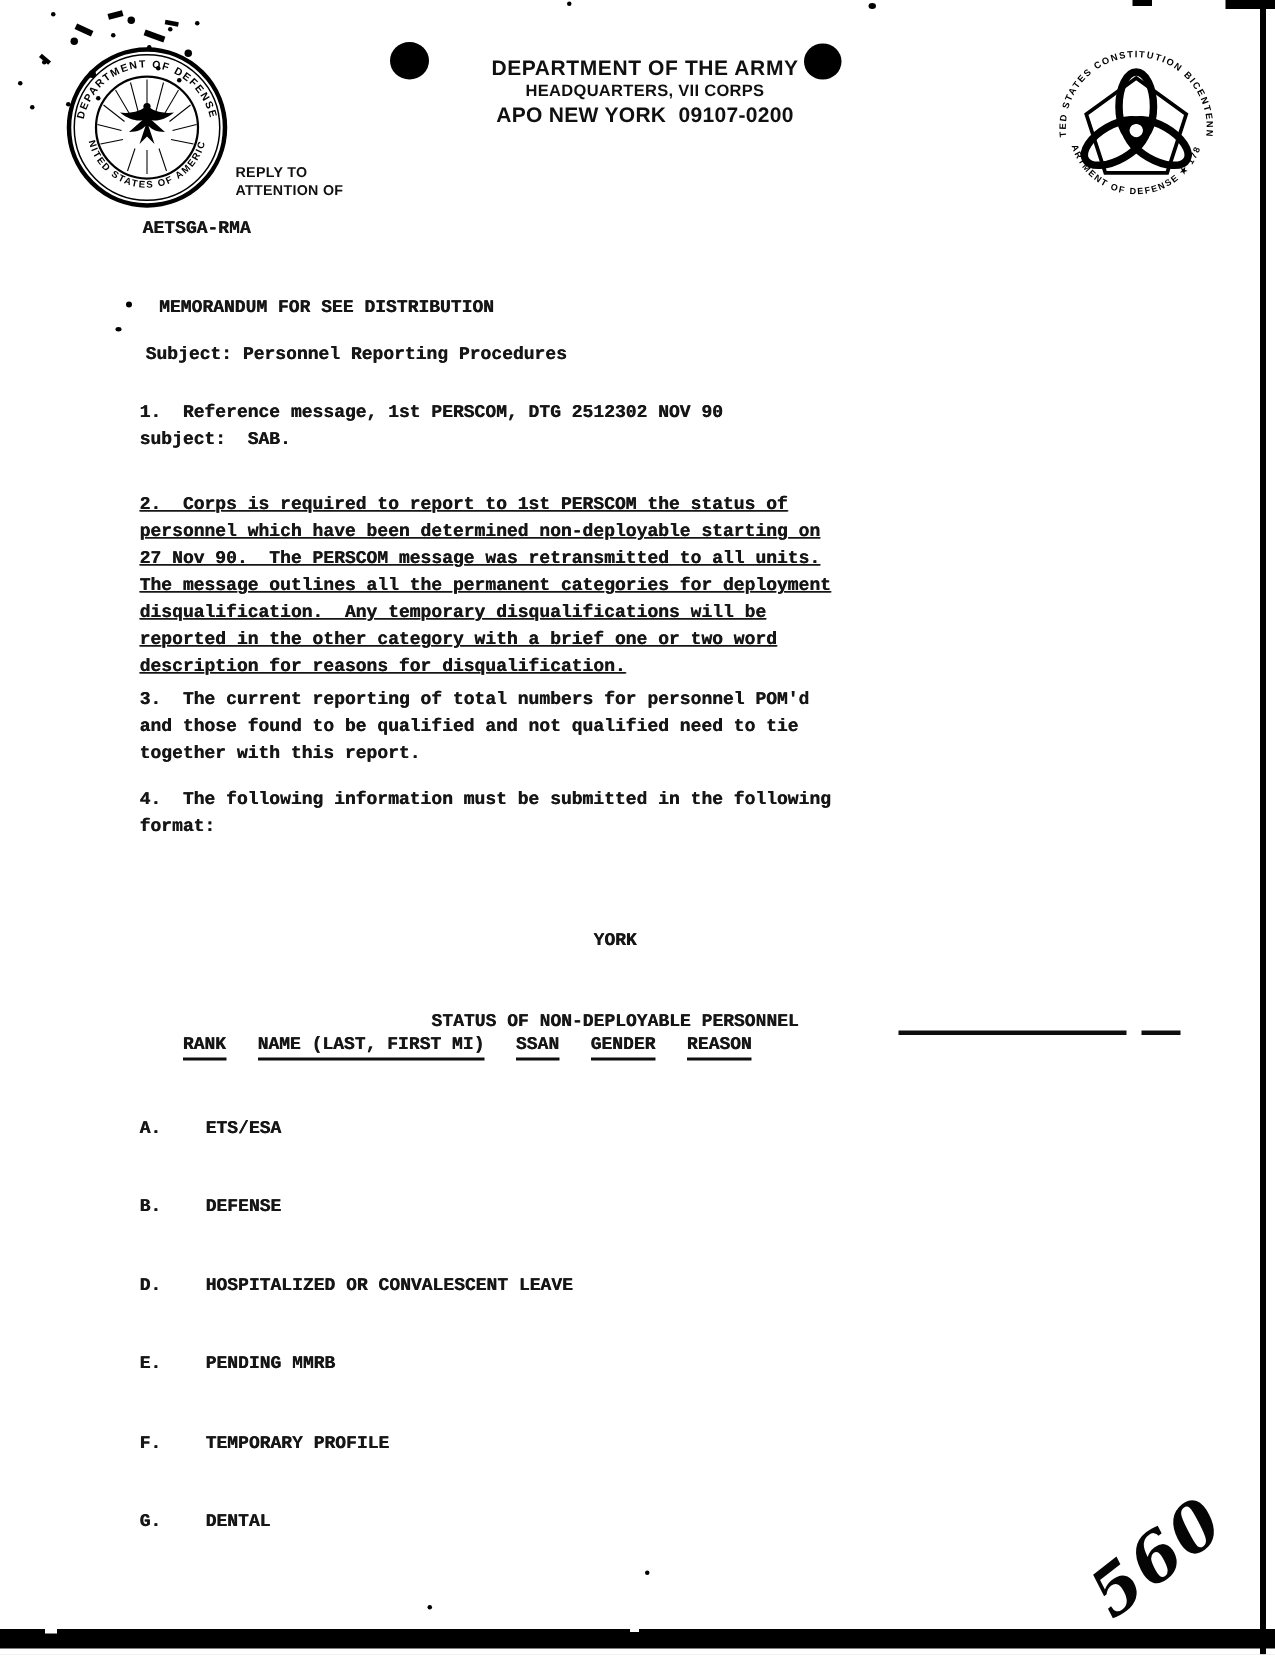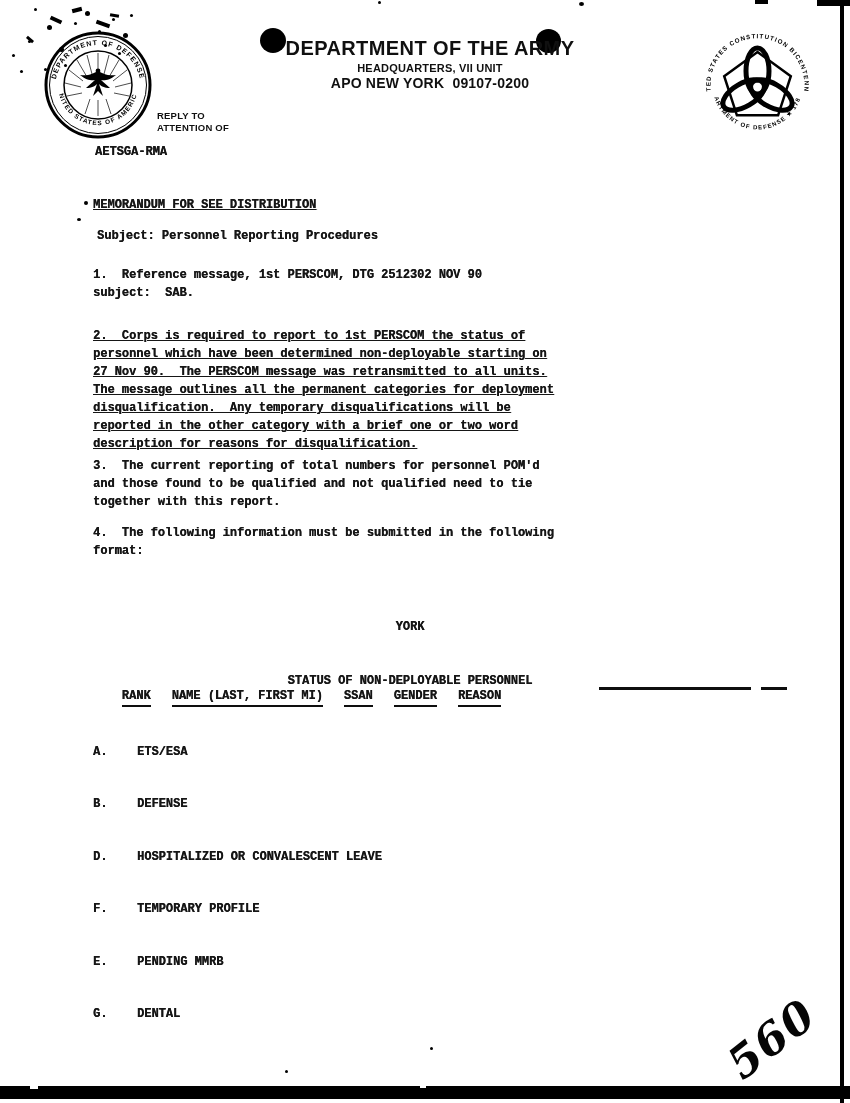--- a/index.html
+++ b/index.html
@@ -109,22 +109,22 @@
     <div>REPLY TO</div>
     <div>ATTENTION OF</div>
   </div>
 
   <div class="abs mono" style="left:95px;top:143px;">AETSGA-RMA</div>
 
   <div class="abs dot" style="left:260px;top:28px;width:26px;height:25px;"></div>
   <div class="abs dot" style="left:536px;top:29px;width:25px;height:24px;"></div>
 
   <div class="abs center-block" style="left:250px;top:37px;width:360px;">
-    <div class="sans" style="font-size:20px;letter-spacing:0.4px;">DEPARTMENT OF THE ARMY</div>
-    <div class="sans" style="font-size:11px;margin-top:2px;letter-spacing:0.2px;">HEADQUARTERS, VII UNIT</div>
+    <div class="sans" style="font-size:14px;letter-spacing:0.4px;">DEPARTMENT OF THE ARMY</div>
+    <div class="sans" style="font-size:11px;margin-top:2px;letter-spacing:0.2px;">HEADQUARTERS, VII CORPS</div>
     <div class="sans" style="font-size:14px;margin-top:1px;letter-spacing:0.2px;white-space:pre;">APO NEW YORK  09107-0200</div>
   </div>
 
   <svg class="abs" style="left:700px;top:28px;" width="115" height="115" viewBox="0 0 115 115">
     <defs>
       <path id="bicArcTop" d="M 11,64 A 47,47 0 1 1 104,64"></path>
       <path id="bicArcBottom" d="M 14,68 A 45,45 0 0 0 101,68"></path>
     </defs>
     <text class="seal-ring-text" font-size="6.2" fill="#000" text-anchor="middle">
       <textPath href="#bicArcTop" startOffset="50%">UNITED STATES CONSTITUTION BICENTENNIAL</textPath>
@@ -133,21 +133,21 @@
       <textPath href="#bicArcBottom" startOffset="50%">★ DEPARTMENT OF DEFENSE ★ 1787-1987</textPath>
     </text>
     <polygon points="57.5,24 90.8,48.2 78.1,87.3 36.9,87.3 24.2,48.2" fill="none" stroke="#000" stroke-width="2.5"></polygon>
     <g fill="none" stroke="#000" stroke-width="5">
       <ellipse cx="57.5" cy="43" rx="11.5" ry="23"></ellipse>
       <ellipse cx="57.5" cy="43" rx="11.5" ry="23" transform="rotate(120 57.5 59)"></ellipse>
       <ellipse cx="57.5" cy="43" rx="11.5" ry="23" transform="rotate(240 57.5 59)"></ellipse>
     </g>
   </svg>
 
-  <div class="abs mono" style="left:93px;top:196px;text-decoration:underline;">MEMORANDUM FOR SEE DISTRIBUTION</div>
+  <div class="abs mono" style="left:106px;top:196px;">MEMORANDUM FOR SEE DISTRIBUTION</div>
   <div class="abs mono" style="left:97px;top:227px;">Subject: Personnel Reporting Procedures</div>
 
   <div class="abs mono" style="left:93px;top:266px;">1.  Reference message, 1st PERSCOM, DTG 2512302 NOV 90
 subject:  SAB.</div>
   <div class="abs mono" style="left:93px;top:327px;text-decoration:underline;">2.  Corps is required to report to 1st PERSCOM the status of
 personnel which have been determined non-deployable starting on
 27 Nov 90.  The PERSCOM message was retransmitted to all units.
 The message outlines all the permanent categories for deployment
 disqualification.  Any temporary disqualifications will be
 reported in the other category with a brief one or two word
@@ -166,22 +166,22 @@
   <div class="abs mono colrow">
     <span class="col">RANK</span><span class="col">NAME (LAST, FIRST MI)</span><span class="col">SSAN</span><span class="col">GENDER</span><span class="col">REASON</span>
   </div>
   <div class="abs uline" style="left:599px;top:687px;width:152px;"></div>
   <div class="abs uline" style="left:761px;top:687px;width:26px;"></div>
 
   <div class="abs mono reasons">
     <div class="reason-row"><span class="reason-letter">A.</span><span>ETS/ESA</span></div>
     <div class="reason-row"><span class="reason-letter">B.</span><span>DEFENSE</span></div>
     <div class="reason-row"><span class="reason-letter">D.</span><span>HOSPITALIZED OR CONVALESCENT LEAVE</span></div>
+    <div class="reason-row"><span class="reason-letter">E.</span><span>PENDING MMRB</span></div>
     <div class="reason-row"><span class="reason-letter">F.</span><span>TEMPORARY PROFILE</span></div>
-    <div class="reason-row"><span class="reason-letter">E.</span><span>PENDING MMRB</span></div>
     <div class="reason-row"><span class="reason-letter">G.</span><span>DENTAL</span></div>
     
     
     
     
     
     
     
     
   </div>

